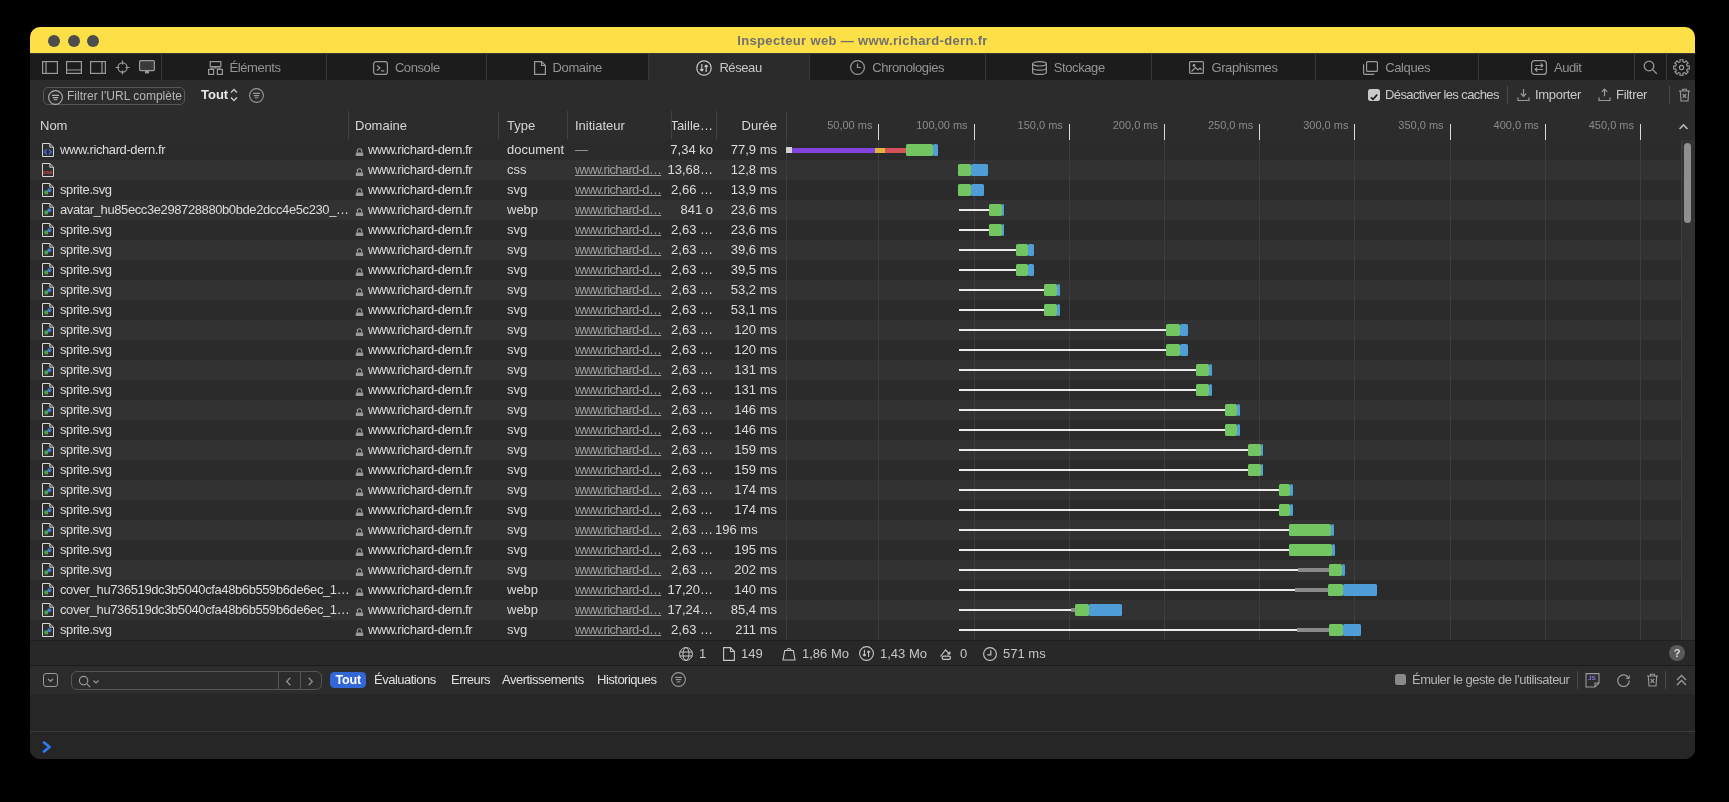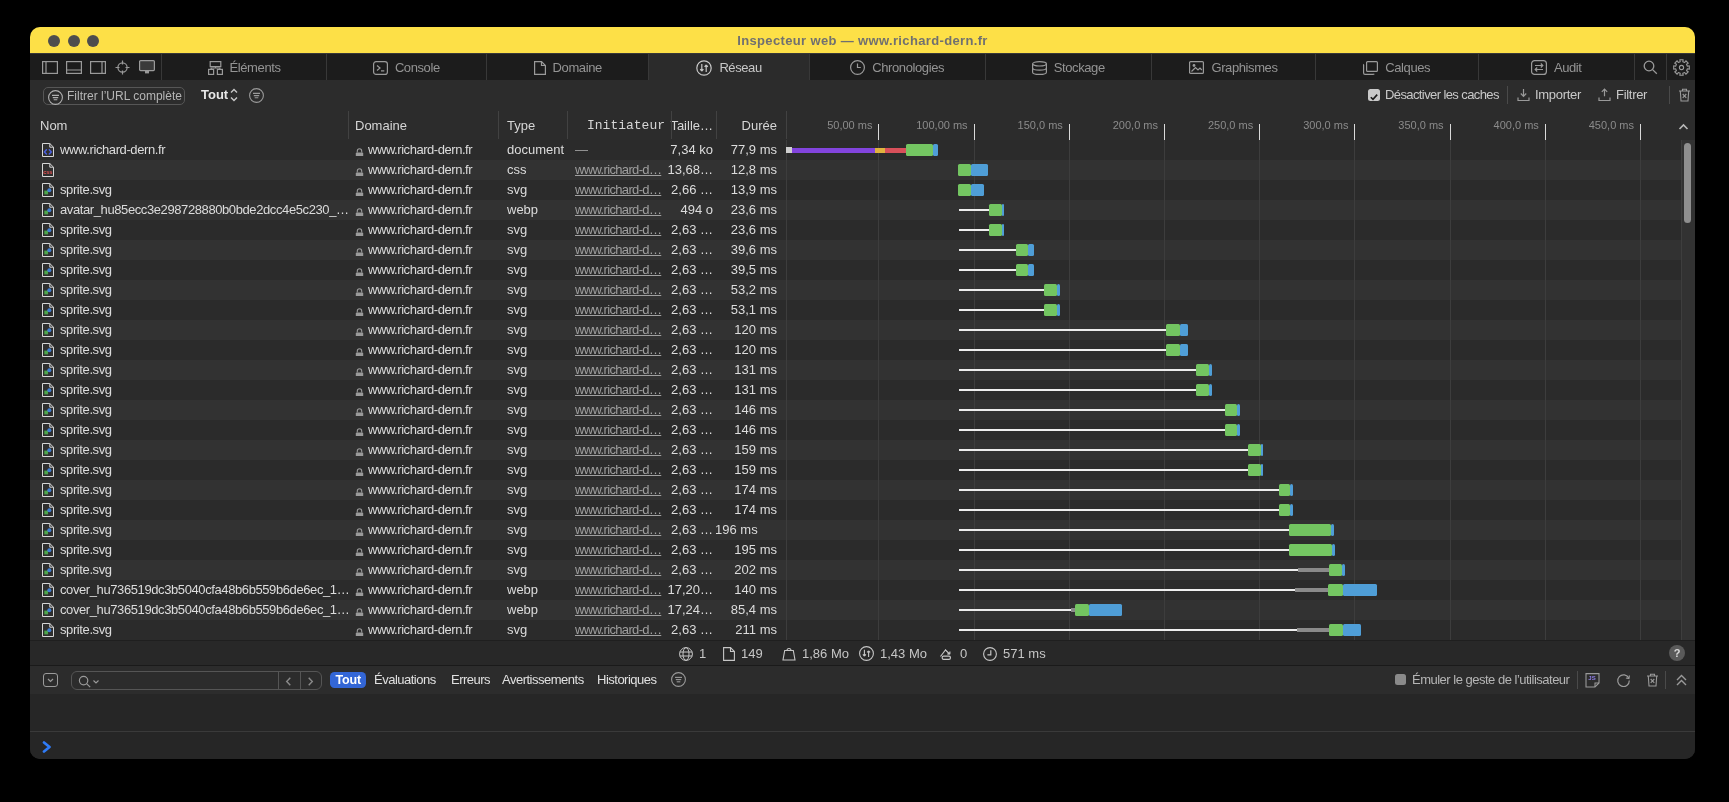--- a/index.html
+++ b/index.html
@@ -187,21 +187,21 @@
 <div class="abs" style="left:1639.0px;top:6px;width:1px;height:18px;background:#4a4a4a;"></div>
 <div class="abs" style="left:1648.0px;top:8px;"><svg width="13" height="14" viewBox="0 0 13 14">
           <path d="M1 3 H12 M4.5 3 V1.2 H8.5 V3 M2.3 3 L3 13 H10 L10.7 3" fill="none" stroke="#9a9a9a" stroke-width="1.1"></path>
           <path d="M4.7 6 L8.3 9.8 M8.3 6 L4.7 9.8" stroke="#9a9a9a" stroke-width="1.1"></path>
         </svg></div>
 </div>
 <div class="thead">
 <div class="abs" style="left:10px;top:0;height:30px;line-height:31px;">Nom</div>
 <div class="abs" style="left:325px;top:0;height:30px;line-height:31px;">Domaine</div>
 <div class="abs" style="left:477px;top:0;height:30px;line-height:31px;">Type</div>
-<div class="abs" style="left:557px;top:0;height:30px;line-height:31px;font-family:Liberation Mono, monospace;">Initiateur</div>
+<div class="abs" style="left:545px;top:0;height:30px;line-height:31px;">Initiateur</div>
 <div class="abs" style="left:600px;top:0;width:83px;height:30px;line-height:31px;text-align:right;">Taille…</div>
 <div class="abs" style="left:664px;top:0;width:83px;height:30px;line-height:31px;text-align:right;">Durée</div>
 <div class="hsep" style="left:318px;top:1px;height:28px;"></div>
 <div class="hsep" style="left:468px;top:1px;height:28px;"></div>
 <div class="hsep" style="left:537px;top:1px;height:28px;"></div>
 <div class="hsep" style="left:641px;top:1px;height:28px;"></div>
 <div class="hsep" style="left:686px;top:1px;height:28px;"></div>
 <div class="hsep" style="left:756px;top:1px;height:28px;"></div>
 <div class="tlabel" style="left:762.4px;top:9px;width:80px;">50,00 ms</div>
 <div class="tick" style="left:848.4px;top:14px;height:16px;"></div>
@@ -295,21 +295,21 @@
             <circle cx="7.3" cy="7.2" r="2" fill="#3f7fd6"></circle>
           </svg></div>
         <div class="cell" style="left:30px;width:292px;letter-spacing:-0.4px;">avatar_hu85ecc3e298728880b0bde2dcc4e5c230_…</div>
         <div class="cell" style="left:325px;top:4.5px;height:11px;"><svg width="9" height="11" viewBox="0 0 9 11">
             <path d="M2.3 4.5 V3 a2.2 2.2 0 0 1 4.4 0 V4.5" fill="none" stroke="#9a9a9a" stroke-width="1.1"></path>
             <rect x="0.8" y="4.5" width="7.4" height="5.6" rx="1" fill="#9a9a9a"></rect>
           </svg></div>
         <div class="cell" style="left:338px;width:130px;letter-spacing:-0.45px;">www.richard-dern.fr</div>
         <div class="cell" style="left:477px;width:60px;">webp</div>
         <div class="cell link" style="left:545px;width:95px;letter-spacing:-0.65px;">www.richard-d…</div>
-        <div class="cell" style="left:600px;width:83px;text-align:right;">494 o</div>
+        <div class="cell" style="left:600px;width:83px;text-align:right;">841 o</div>
         <div class="cell" style="left:664px;width:83px;text-align:right;">23,6 ms</div>
         <div class="abs" style="left:929.0px;top:9px;width:30.0px;height:2px;background:#ededed;z-index:2;"></div>
         <div class="abs" style="left:959.0px;top:4px;width:13.0px;height:12px;background:#73c561;border-radius:1.5px;z-index:2;"></div>
         <div class="abs" style="left:972.0px;top:4px;width:2.0px;height:12px;background:#4f9ed7;border-radius:1.5px;z-index:2;"></div>
       </div>
 <div class="row" style="top:80px">
         <div class="cell" style="left:12px;top:3px;height:14px;"><svg width="12" height="14" viewBox="0 0 12 14">
             <path d="M0.5 0.5 H7.8 L11.5 4.2 V13.5 H0.5 Z" fill="#2f2f2f" stroke="#d6d6d6" stroke-width="1"></path>
             <path d="M7.8 0.5 V4.2 H11.5" fill="none" stroke="#d6d6d6" stroke-width="1"></path>
             <rect x="2.3" y="7.6" width="3.8" height="3.8" fill="#4ea54e"></rect>

